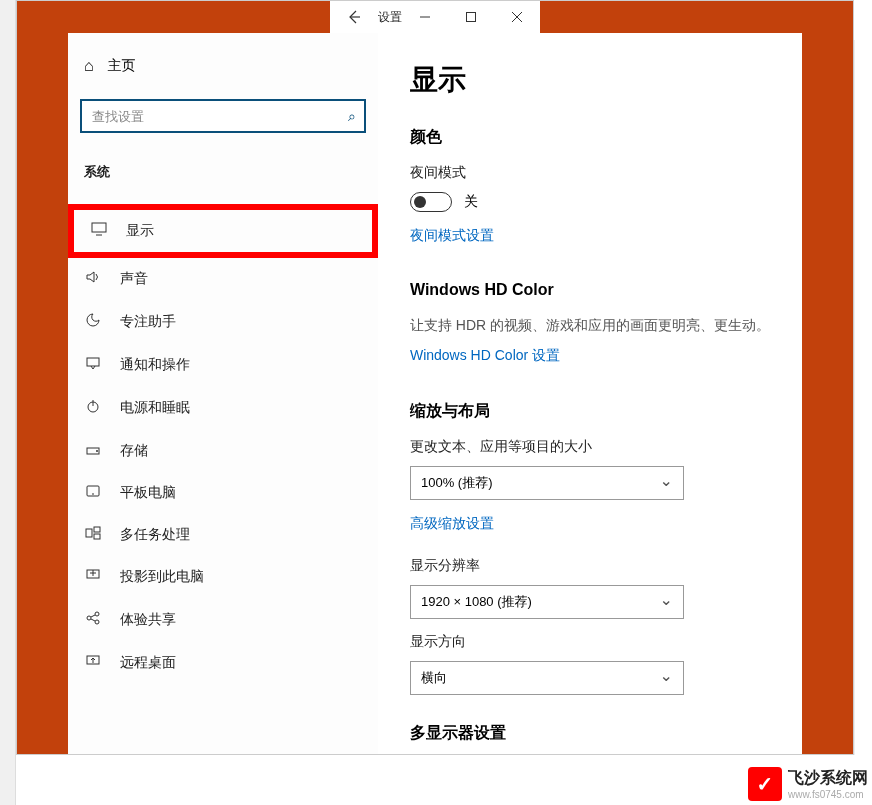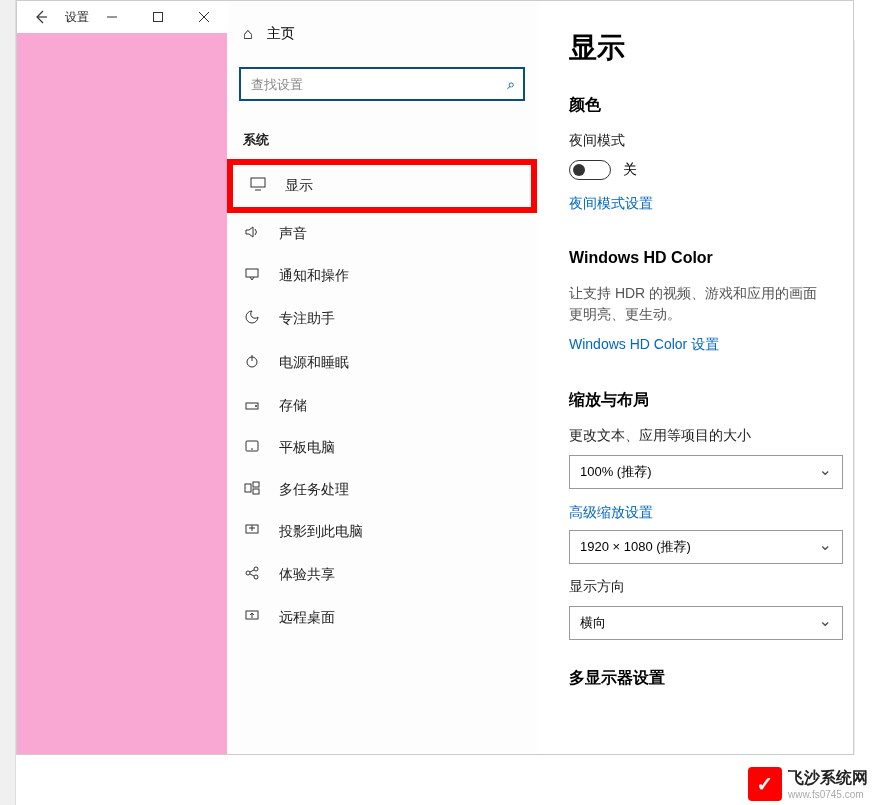--- a/index.html
+++ b/index.html
@@ -1,41 +1,41 @@
 <!DOCTYPE html>
 <html><head>
   <meta charset="utf-8">
   <style>
     * { box-sizing: border-box; margin: 0; padding: 0; font-family: "Microsoft YaHei", "Segoe UI", sans-serif; }
     body { width: 872px; height: 805px; position: relative; background: #fff; overflow: hidden; }
     
     .left-sliver { position: absolute; left: 0; top: 0; width: 16px; height: 100%; background: #f0f0f0; border-right: 1px solid #ddd; }
     .right-sliver { position: absolute; right: 0; top: 40px; width: 18px; height: calc(100% - 90px); background: #fff; border-left: 1px solid #eee; }
     
-    .window { position: absolute; left: 16px; top: 0; right: 18px; bottom: 50px; background: #f9a8d4; display: flex; flex-direction: row; border: 1px solid #ccc; }
+    .window { position: absolute; left: 16px; top: 0; right: 18px; bottom: 50px; background: #c2410c; display: flex; flex-direction: column; border: 1px solid #ccc; align-items: center; }
     
     .titlebar { height: 32px; display: flex; align-items: center; padding-left: 8px; background: #fff; }
     .back-btn { width: 32px; height: 32px; display: flex; align-items: center; justify-content: center; font-size: 16px; cursor: pointer; }
     .window-title { margin-left: 8px; font-size: 12px; color: #222; }
     .window-ctrls { margin-left: auto; display: flex; }
     .win-ctrl { width: 46px; height: 32px; display: flex; align-items: center; justify-content: center; cursor: pointer; font-size: 10px; }
     
     .body-row { flex: 1; display: flex; overflow: hidden; }
     
     .sidebar { width: 310px; padding: 10px 0 0 0; position: relative; background: #fdfdfd; }
     .home-row { display: flex; align-items: center; gap: 14px; padding: 14px 16px; cursor: pointer; }
     .home-icon { font-size: 16px; }
     .home-label { font-size: 14px; }
     
     .search-wrap { margin: 10px 12px; position: relative; border-radius: 12px; }
     .search-input { width: 100%; height: 34px; border: 2px solid #0a4f7a; padding: 0 34px 0 10px; font-size: 13px; outline: none; background: #fff; }
     .search-input::placeholder { color: #888; }
     .search-icon { position: absolute; right: 10px; top: 50%; transform: translateY(-50%); color: #0a4f7a; font-size: 14px; }
     
-    .section-label { padding: 20px 16px 10px; font-size: 13px; font-weight: 600; color: #222; }
+    .section-label { padding: 20px 16px 23px; font-size: 13px; font-weight: 600; color: #222; }
     
     .nav-list { display: flex; flex-direction: column; }
     .nav-item { display: flex; align-items: center; gap: 18px; padding: 12px 16px; cursor: pointer; font-size: 14px; color: #222; }
     .nav-item .nav-icon { width: 18px; text-align: center; font-size: 16px; color: #333; }
     
     .highlight-box { border: 6px solid #ff0000; }
     
     .content { flex: 1; padding: 28px 32px 20px 32px; overflow: hidden; background: #fff; }
     .page-title { font-size: 28px; font-weight: 600; margin-bottom: 28px; }
     .section-h { font-size: 16px; font-weight: 600; margin: 28px 0 16px; }
@@ -109,31 +109,31 @@
           <span>显示</span>
         </div>
         <div class="nav-item">
           <span class="nav-icon"><svg width="16" height="14" viewBox="0 0 16 14">
                 <path d="M2 5 H5 L9 2 V12 L5 9 H2 Z" stroke="#333" fill="none"></path>
                 <path d="M11 4 Q14 7 11 10" stroke="#333" fill="none"></path>
               </svg></span>
           <span>声音</span>
         </div>
         <div class="nav-item">
+          <span class="nav-icon"><svg width="16" height="16" viewBox="0 0 16 16">
+                <path d="M8 2 A6 6 0 1 0 14 8 A4 4 0 0 1 8 2" stroke="#333" fill="none"></path>
+              </svg></span>
+          <span>专注助手</span>
+        </div>
+        <div class="nav-item">
           <span class="nav-icon"><svg width="16" height="14" viewBox="0 0 16 14">
                 <rect x="2" y="2" width="12" height="8" stroke="#333" fill="none"></rect>
                 <path d="M6 10 L8 13 L10 10" stroke="#333" fill="none"></path>
               </svg></span>
           <span>通知和操作</span>
-        </div>
-        <div class="nav-item">
-          <span class="nav-icon"><svg width="16" height="16" viewBox="0 0 16 16">
-                <path d="M8 2 A6 6 0 1 0 14 8 A4 4 0 0 1 8 2" stroke="#333" fill="none"></path>
-              </svg></span>
-          <span>专注助手</span>
         </div>
         <div class="nav-item">
           <span class="nav-icon"><svg width="16" height="16" viewBox="0 0 16 16">
                 <circle cx="8" cy="9" r="5" stroke="#333" fill="none"></circle>
                 <line x1="8" y1="2" x2="8" y2="8" stroke="#333"></line>
               </svg></span>
           <span>电源和睡眠</span>
         </div>
         <div class="nav-item">
           <span class="nav-icon"><svg width="16" height="14" viewBox="0 0 16 14">
@@ -201,20 +201,21 @@
       <div class="desc">让支持 HDR 的视频、游戏和应用的画面更明亮、更生动。</div>
       <span class="link">Windows HD Color 设置</span>
 
       <div class="section-h">缩放与布局</div>
       <div class="setting-label">更改文本、应用等项目的大小</div>
       <div class="dropdown">
         <span>100% (推荐)</span>
       </div>
       <span class="link">高级缩放设置</span>
       
+      <div class="setting-label" style="margin-top:16px">显示分辨率</div>
       <div class="dropdown">
         <span>1920 × 1080 (推荐)</span>
       </div>
       
       <div class="setting-label">显示方向</div>
       <div class="dropdown">
         <span>横向</span>
       </div>
 
       <div class="section-h">多显示器设置</div>

